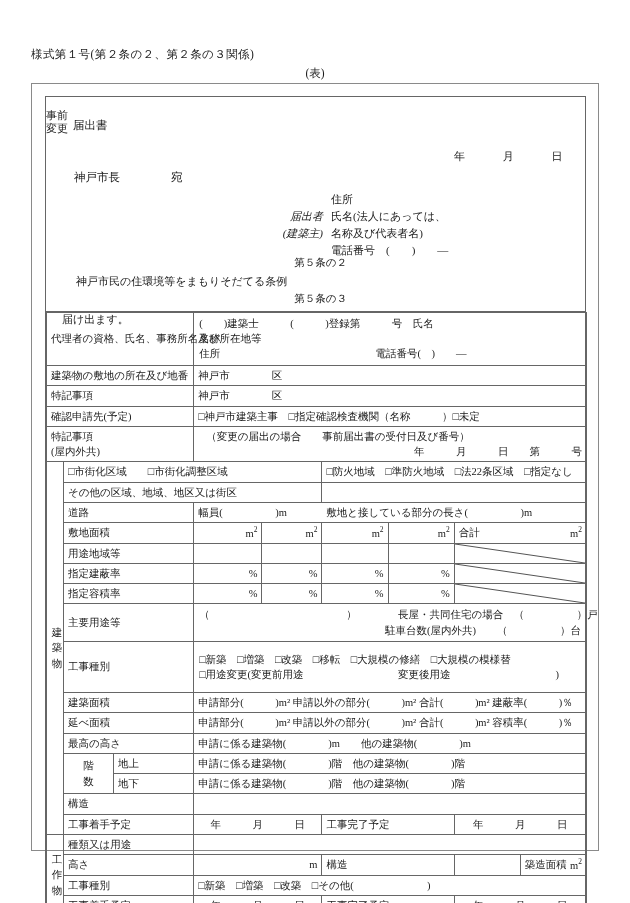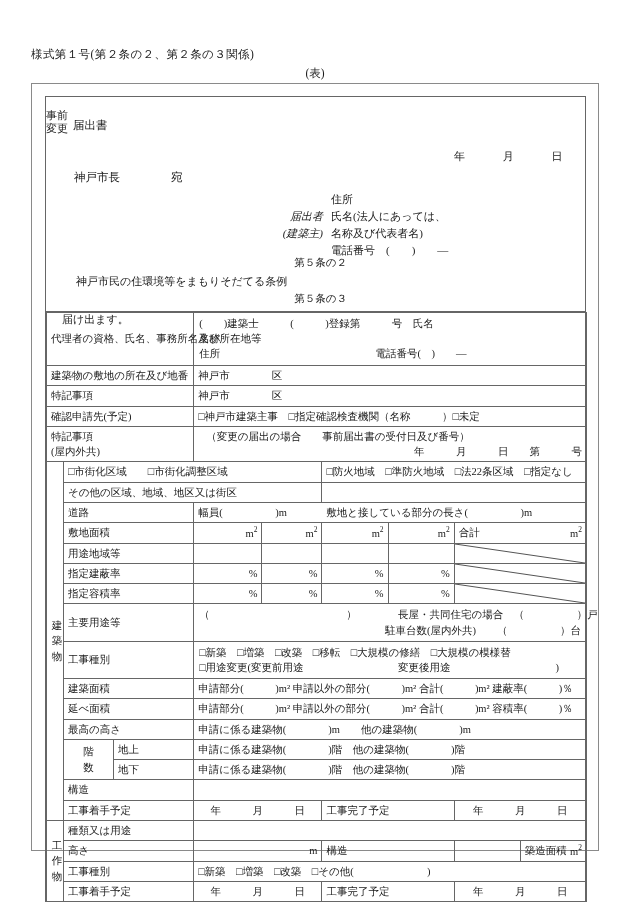--- a/index.html
+++ b/index.html
@@ -407,21 +407,21 @@
             <span>長屋・共同住宅の場合　（　　　　　）戸</span>
           </div>
           <div style="text-align:right">
             <span>駐車台数(屋内外共)　　（　　　　　）台</span>
           </div>
         </td>
       </tr>
 
       <tr>
         <td colspan="2">工事種別</td>
-        <td colspan="6" style="padding:3px 5px">
+        <td colspan="6" style="padding:10px 5px">
           <div>□新築　□増築　□改築　□移転　□大規模の修繕　□大規模の模様替</div>
           <div>□用途変更(変更前用途　　　　　　　　　変更後用途　　　　　　　　　　)</div>
         </td>
       </tr>
 
       <tr>
         <td colspan="2">建築面積</td>
         <td colspan="6">申請部分(　　　)m² 申請以外の部分(　　　)m² 合計(　　　)m² 建蔽率(　　　)％</td>
       </tr>
 

